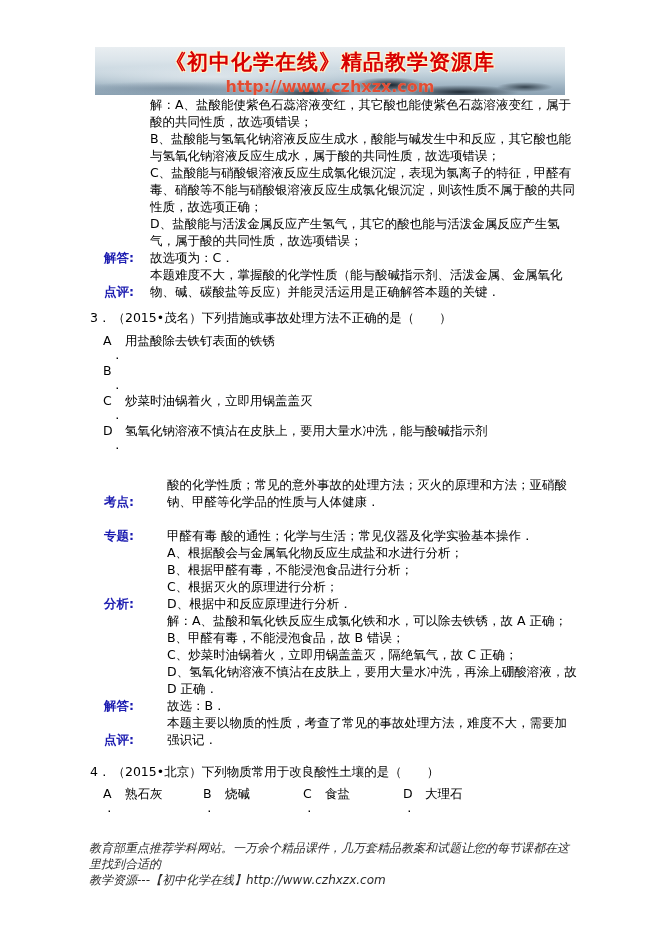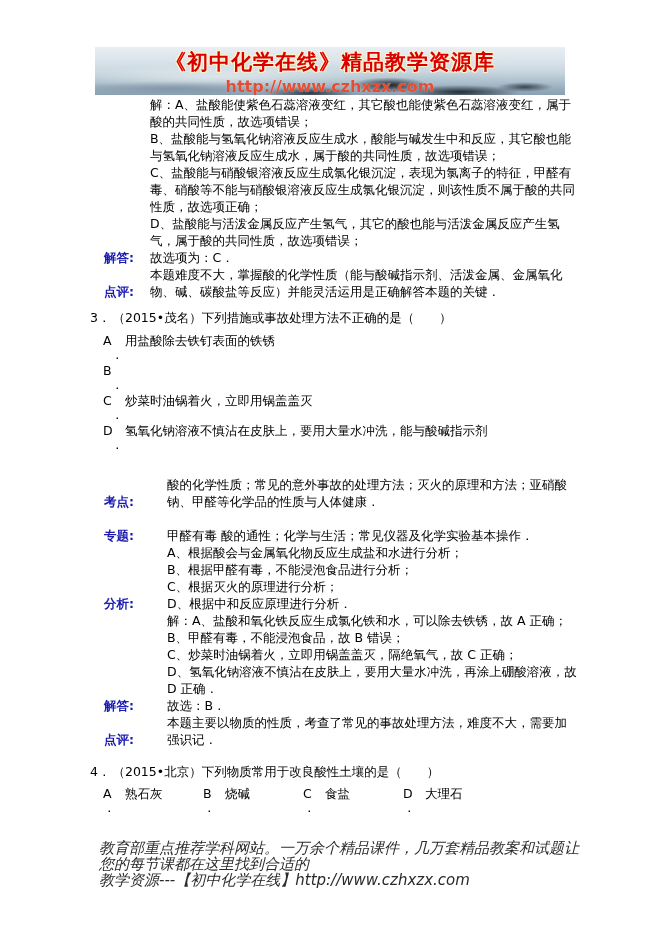--- a/index.html
+++ b/index.html
@@ -83,23 +83,23 @@
   .table2 .ans-row { min-height: 34px; gap: 31px; }
 
   .q4-row { display: flex; padding-left: 13px; margin-top: 5px; }
   .q4-col { width: 100px; flex: none; display: flex; }
   .q4-col .opt-letter { flex: none; width: 22px; }
   .q4-dots { display: flex; padding-left: 13px; }
   .q4-dots .q4-dotcol { width: 100px; flex: none; height: 14px; line-height: 12px; }
 
   .footer {
     position: absolute;
-    left: 99px; top: 840px;
+    left: 89px; top: 840px;
     width: 480px;
-    font-size: 15px;
+    font-size: 12px;
     line-height: 16px;
     font-style: italic;
     color: #2a2a2a;
     white-space: pre-line;
   }
 </style>
 </head>
 <body>
 
 <div class="page">

